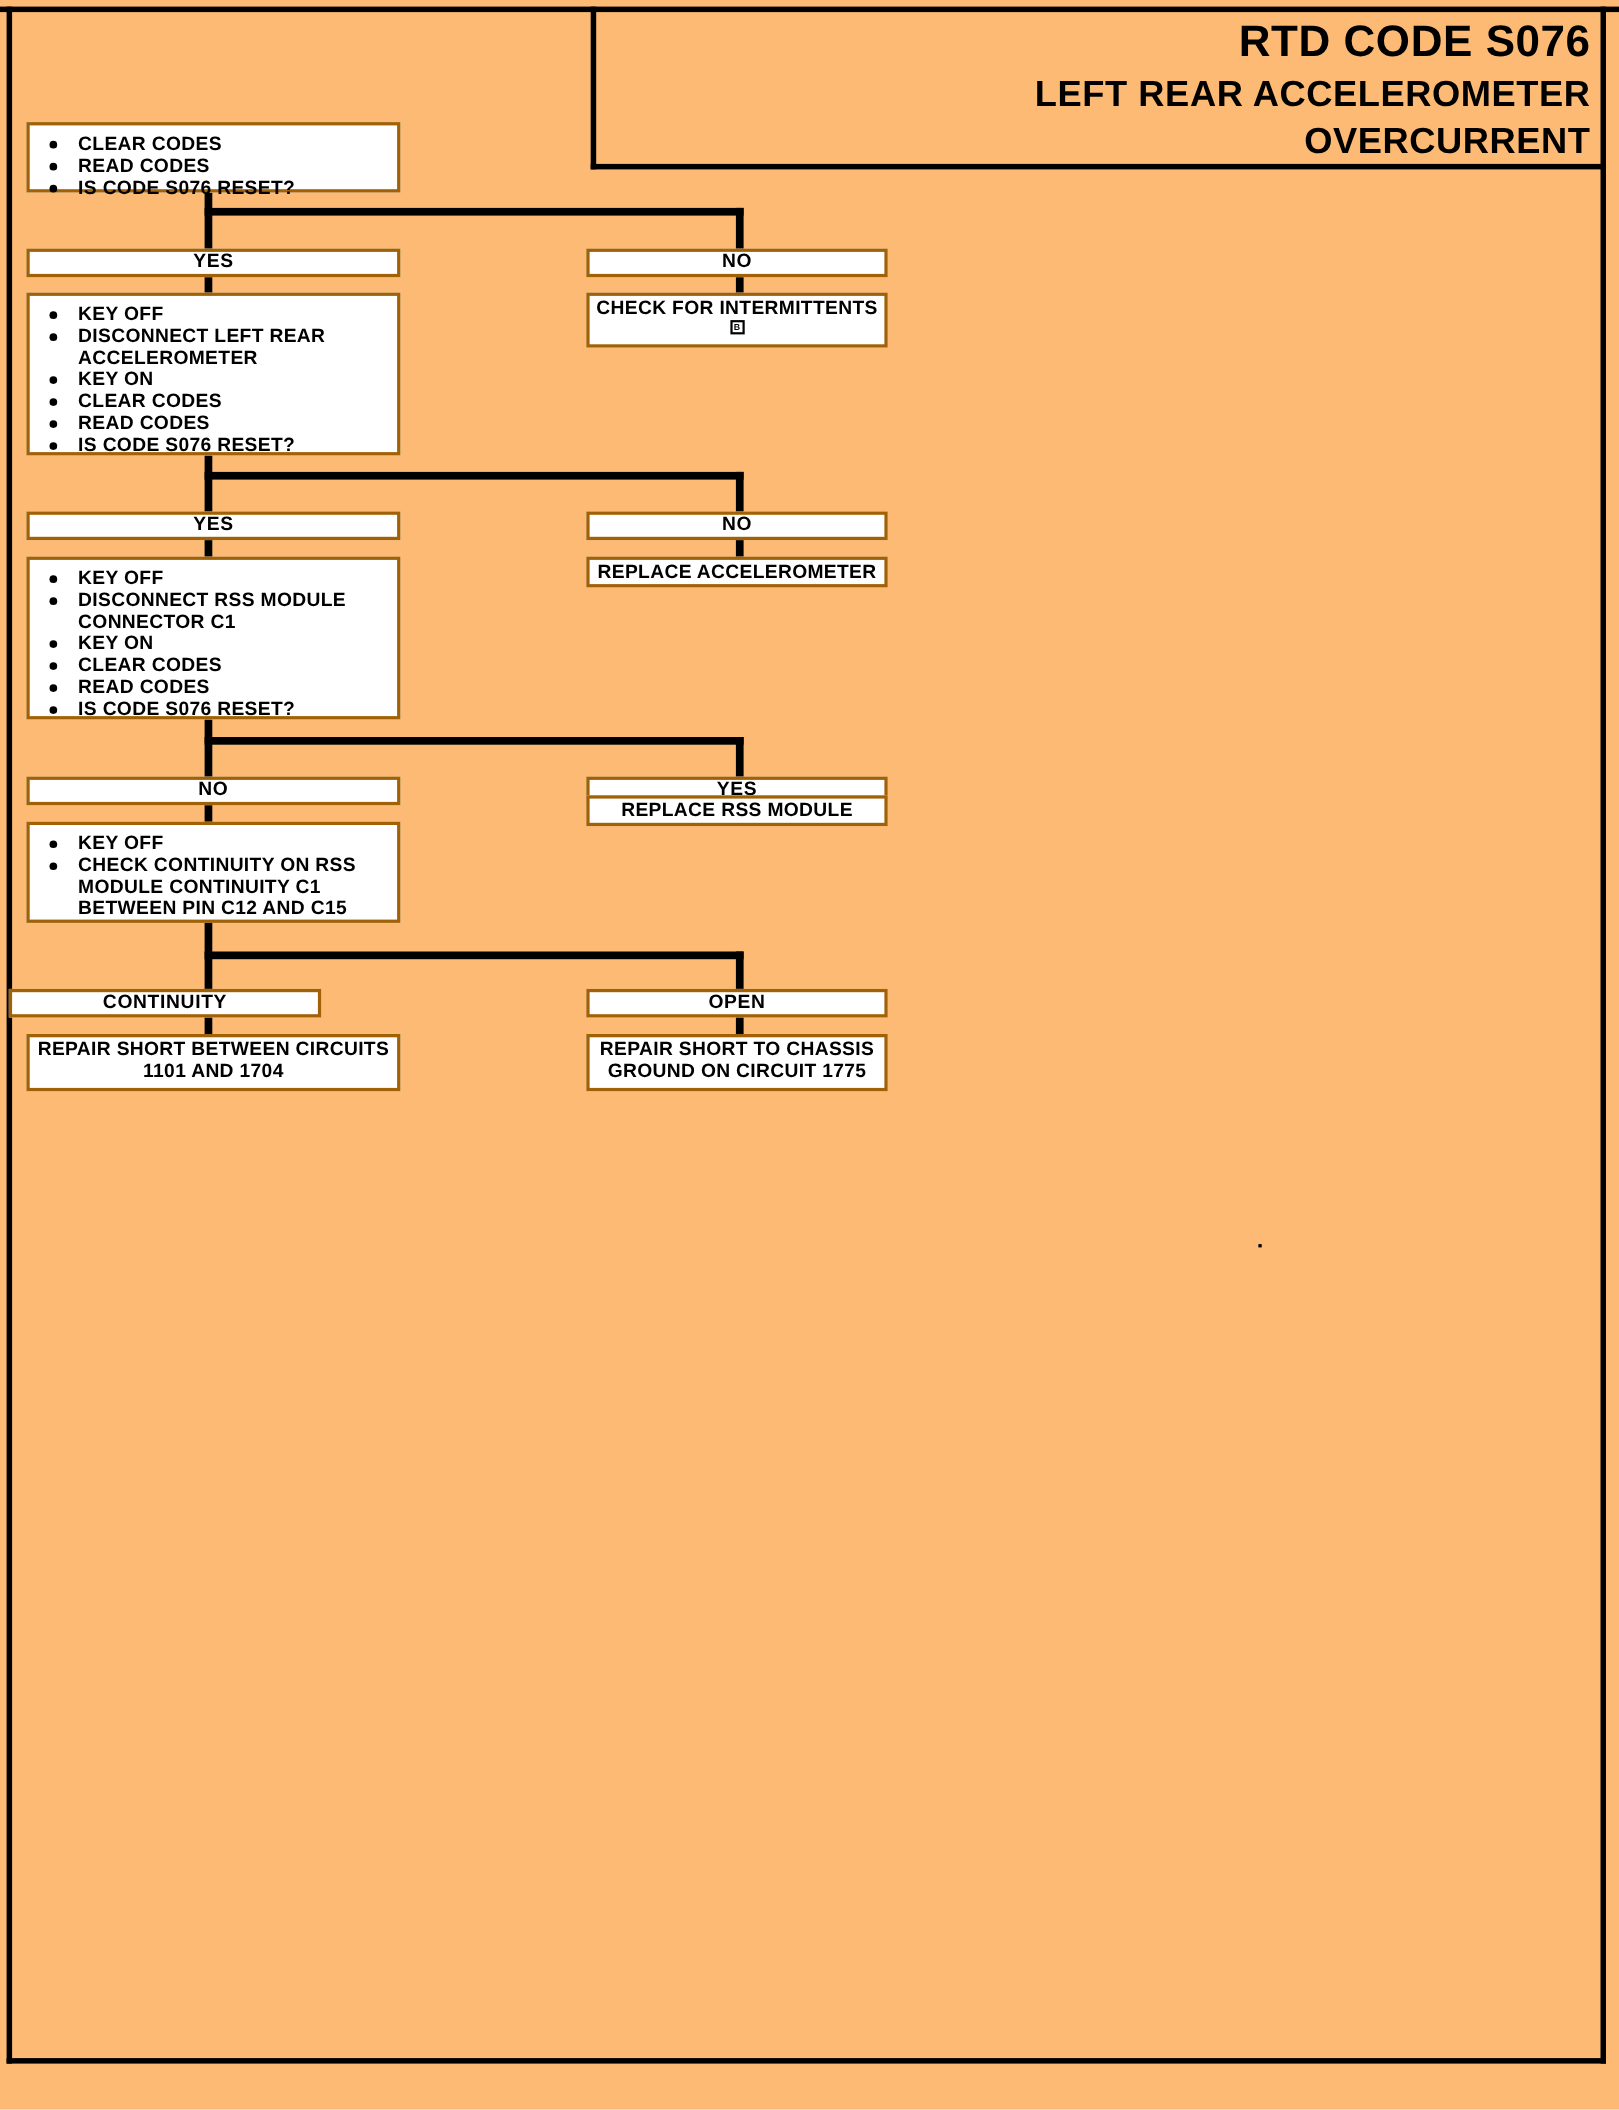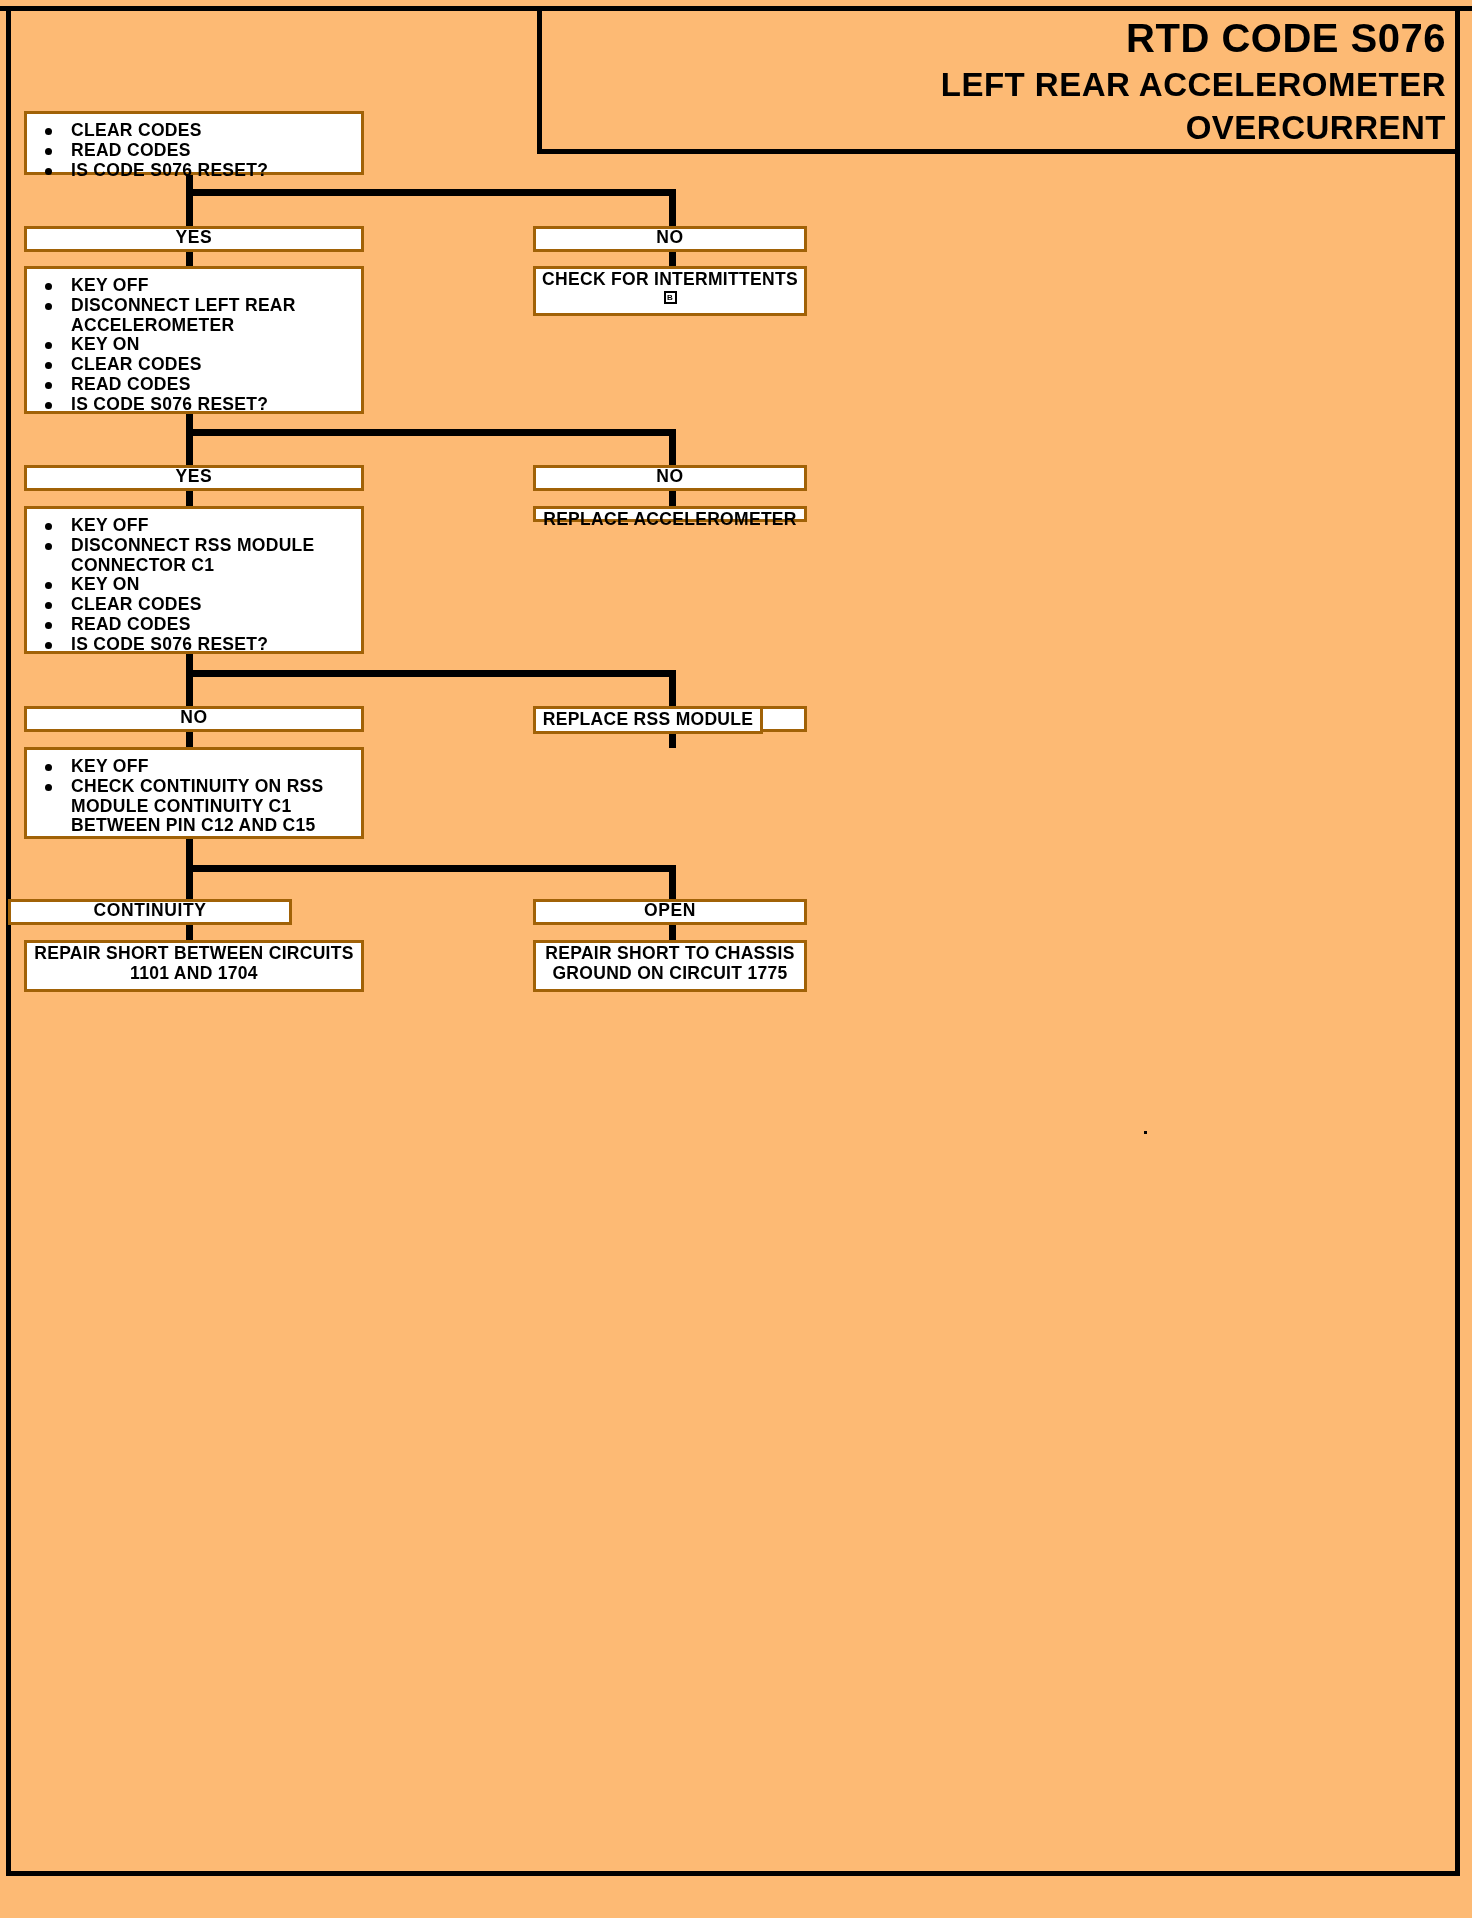--- a/index.html
+++ b/index.html
@@ -196,21 +196,21 @@
   <div class="box label-box" style="left:24px; top:465px; width:340px; height:26px;">
     <span>YES</span>
   </div>
   <div class="box label-box" style="left:533px; top:465px; width:274px; height:26px;">
     <span>NO</span>
   </div>
 
   <div class="conn conn-v" style="left:186px; top:489px; width:7px; height:18px;"></div>
   <div class="conn conn-v" style="left:669px; top:489px; width:7px; height:18px;"></div>
 
-  <div class="box action-box" style="left:533px; top:506px; width:274px; height:16px;">
+  <div class="box action-box" style="left:533px; top:506px; width:274px; height:28px;">
     <div class="atext">REPLACE ACCELEROMETER</div>
   </div>
 
   <div class="box" style="left:24px; top:506px; width:340px; height:148px;">
     <ul class="steps">
       <li class="bulleted">KEY OFF</li>
       <li class="bulleted">DISCONNECT RSS MODULE</li>
       <li>CONNECTOR C1</li>
       <li class="bulleted">KEY ON</li>
       <li class="bulleted">CLEAR CODES</li>
@@ -226,21 +226,21 @@
   <div class="box label-box" style="left:24px; top:706px; width:340px; height:26px;">
     <span>NO</span>
   </div>
   <div class="box label-box" style="left:533px; top:706px; width:274px; height:26px;">
     <span>YES</span>
   </div>
 
   <div class="conn conn-v" style="left:186px; top:730px; width:7px; height:18px;"></div>
   <div class="conn conn-v" style="left:669px; top:730px; width:7px; height:18px;"></div>
 
-  <div class="box action-box" style="left:533px; top:706px; width:230px; height:28px;">
+  <div class="box action-box" style="left:533px; top:723px; width:274px; height:28px;">
     <div class="atext">REPLACE RSS MODULE</div>
   </div>
 
   <div class="box" style="left:24px; top:747px; width:340px; height:92px;">
     <ul class="steps">
       <li class="bulleted">KEY OFF</li>
       <li class="bulleted">CHECK CONTINUITY ON RSS</li>
       <li>MODULE CONTINUITY C1</li>
       <li>BETWEEN PIN C12 AND C15</li>
     </ul>

